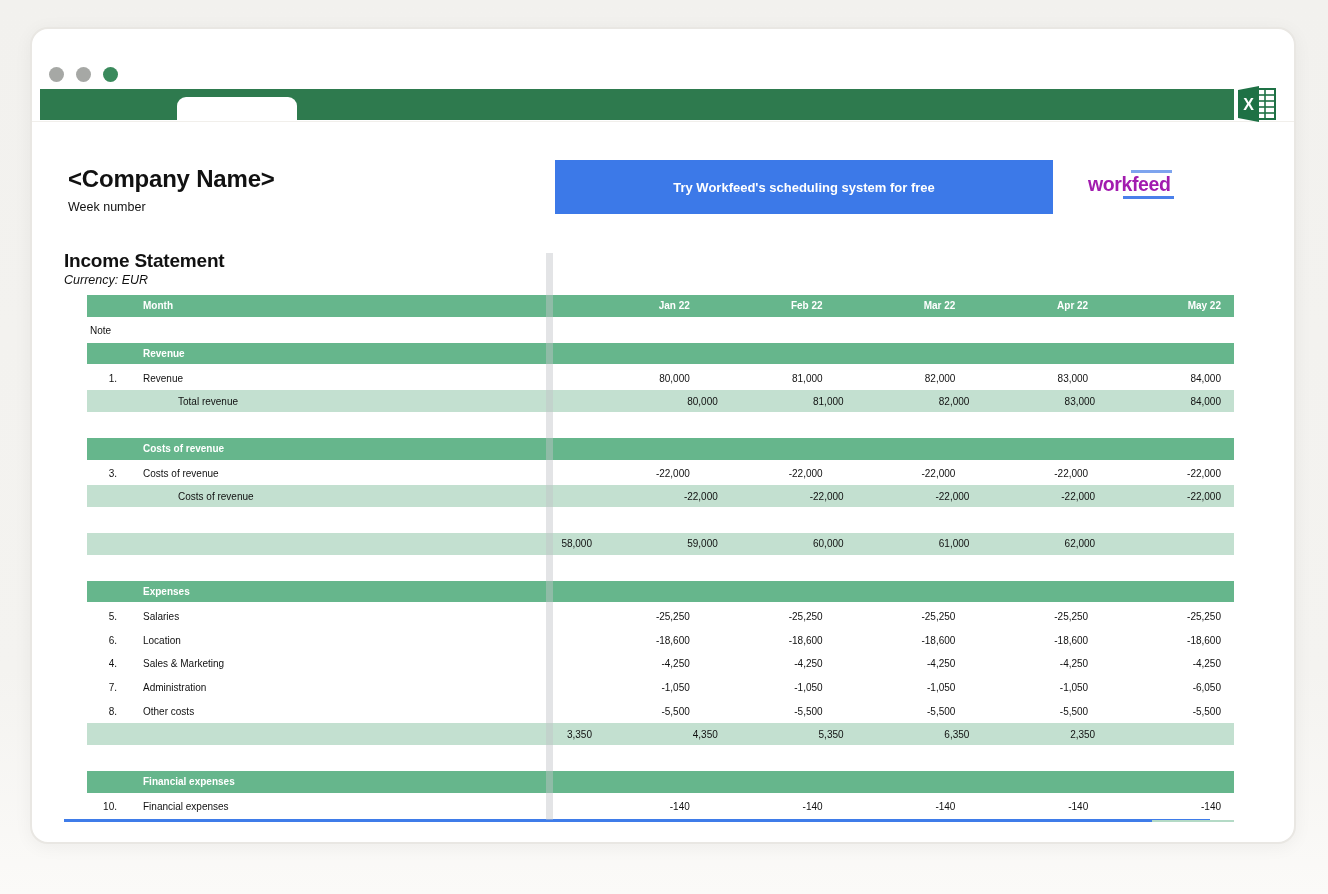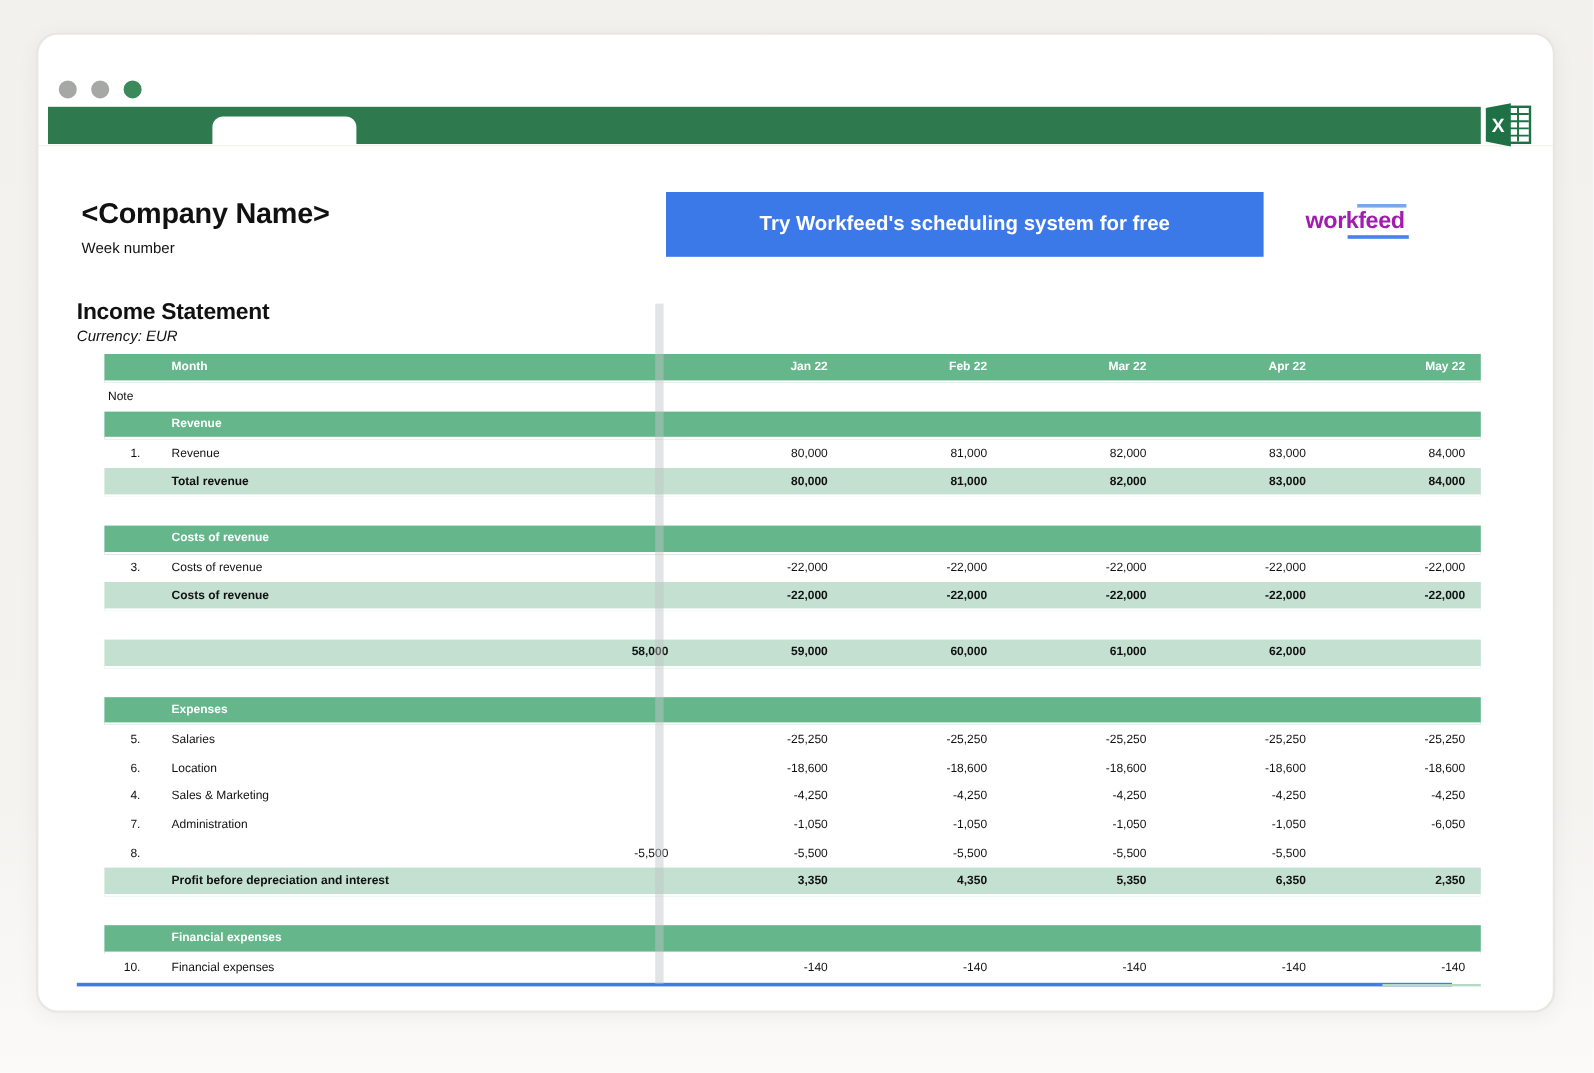--- a/index.html
+++ b/index.html
@@ -34,21 +34,21 @@
   }
   .excel-icon { position: absolute; right: 16px; top: 56px; width: 40px; height: 38px; }
 
   
   .company-block { position: absolute; left: 36px; top: 136px; }
   .company-name { font-size: 24px; font-weight: bold; letter-spacing: -0.2px; }
   .week-number { font-size: 12.5px; margin-top: 7px; }
 
   .cta-button {
     position: absolute; left: 523px; top: 131px; width: 498px; height: 54px;
-    background: #3c79e8; color: #fff; font-weight: bold; font-size: 17px;
+    background: #3c79e8; color: #fff; font-weight: bold; font-size: 13px;
     display: flex; align-items: center; justify-content: center;
     border: none; cursor: pointer; font-family: "Liberation Sans", sans-serif;
   }
   .logo { position: absolute; left: 1056px; top: 144px; font-size: 19.5px; font-weight: bold; color: #a21caf; letter-spacing: -0.4px; cursor: pointer; }
   .logo .feed { position: relative; display: inline-block; }
   .logo .feed::before {
     content: ""; position: absolute; left: -1px; right: -2px; top: -3px; height: 3px;
     background: #7ea4ee;
   }
   .logo .feed::after {
@@ -68,21 +68,21 @@
 
   .table { position: absolute; left: 32px; top: 266px; width: 1170px; }
   .row {
     display: grid; grid-template-columns: 56px 427px repeat(5, 1fr);
     height: 23.8px; align-items: center; font-size: 10px; margin-left: 23px;
   }
   .row.months, .row.section {
     background: #66b68c; color: #fff; font-weight: bold;
     border-bottom: 2.5px solid #fff;
   }
-  .row.total { background: #c3e0d0; font-weight: bold; border-bottom: 2.5px solid #fff; }
+  .row.total { background: #c3e0d0; font-weight: normal; border-bottom: 2.5px solid #fff; gap: 35px; }
   .row .num { text-align: right; padding-right: 26px; }
   .row .val { text-align: right; padding-right: 13px; }
   .row .note-cell { grid-column: 1 / -1; padding-left: 3px; }
   .blue-line { position: absolute; left: 0; top: 524px; width: 1146px; height: 2.5px; background: #3f7ce9; }
   .green-line { position: absolute; left: 1088px; top: 525px; width: 82px; height: 1.5px; background: #b4dac6; }
 </style>
 </head>
 <body>
 
 <div class="window">
@@ -231,29 +231,29 @@
         <div class="num">7.</div>
         <div class="label">Administration</div>
         <div class="val">-1,050</div>
         <div class="val">-1,050</div>
         <div class="val">-1,050</div>
         <div class="val">-1,050</div>
         <div class="val">-6,050</div>
       </div>
       <div class="row item">
         <div class="num">8.</div>
-        <div class="val">-5,500</div>
-        <div class="val">-5,500</div>
-        <div class="val">-5,500</div>
-        <div class="val">-5,500</div>
-        <div class="val">-5,500</div>
-      </div>
-      <div class="row total">
-        <div class="num"></div>
-        <div class="label">Profit before depreciation and interest</div>
+        <div class="label">Other costs</div>
+        <div class="val">-5,500</div>
+        <div class="val">-5,500</div>
+        <div class="val">-5,500</div>
+        <div class="val">-5,500</div>
+        <div class="val">-5,500</div>
+      </div>
+      <div class="row total">
+        <div class="num"></div>
         <div class="val">3,350</div>
         <div class="val">4,350</div>
         <div class="val">5,350</div>
         <div class="val">6,350</div>
         <div class="val">2,350</div>
       </div>
       <div class="row blank"></div>
       <div class="row section">
         <div class="num"></div>
         <div class="label">Financial expenses</div>

